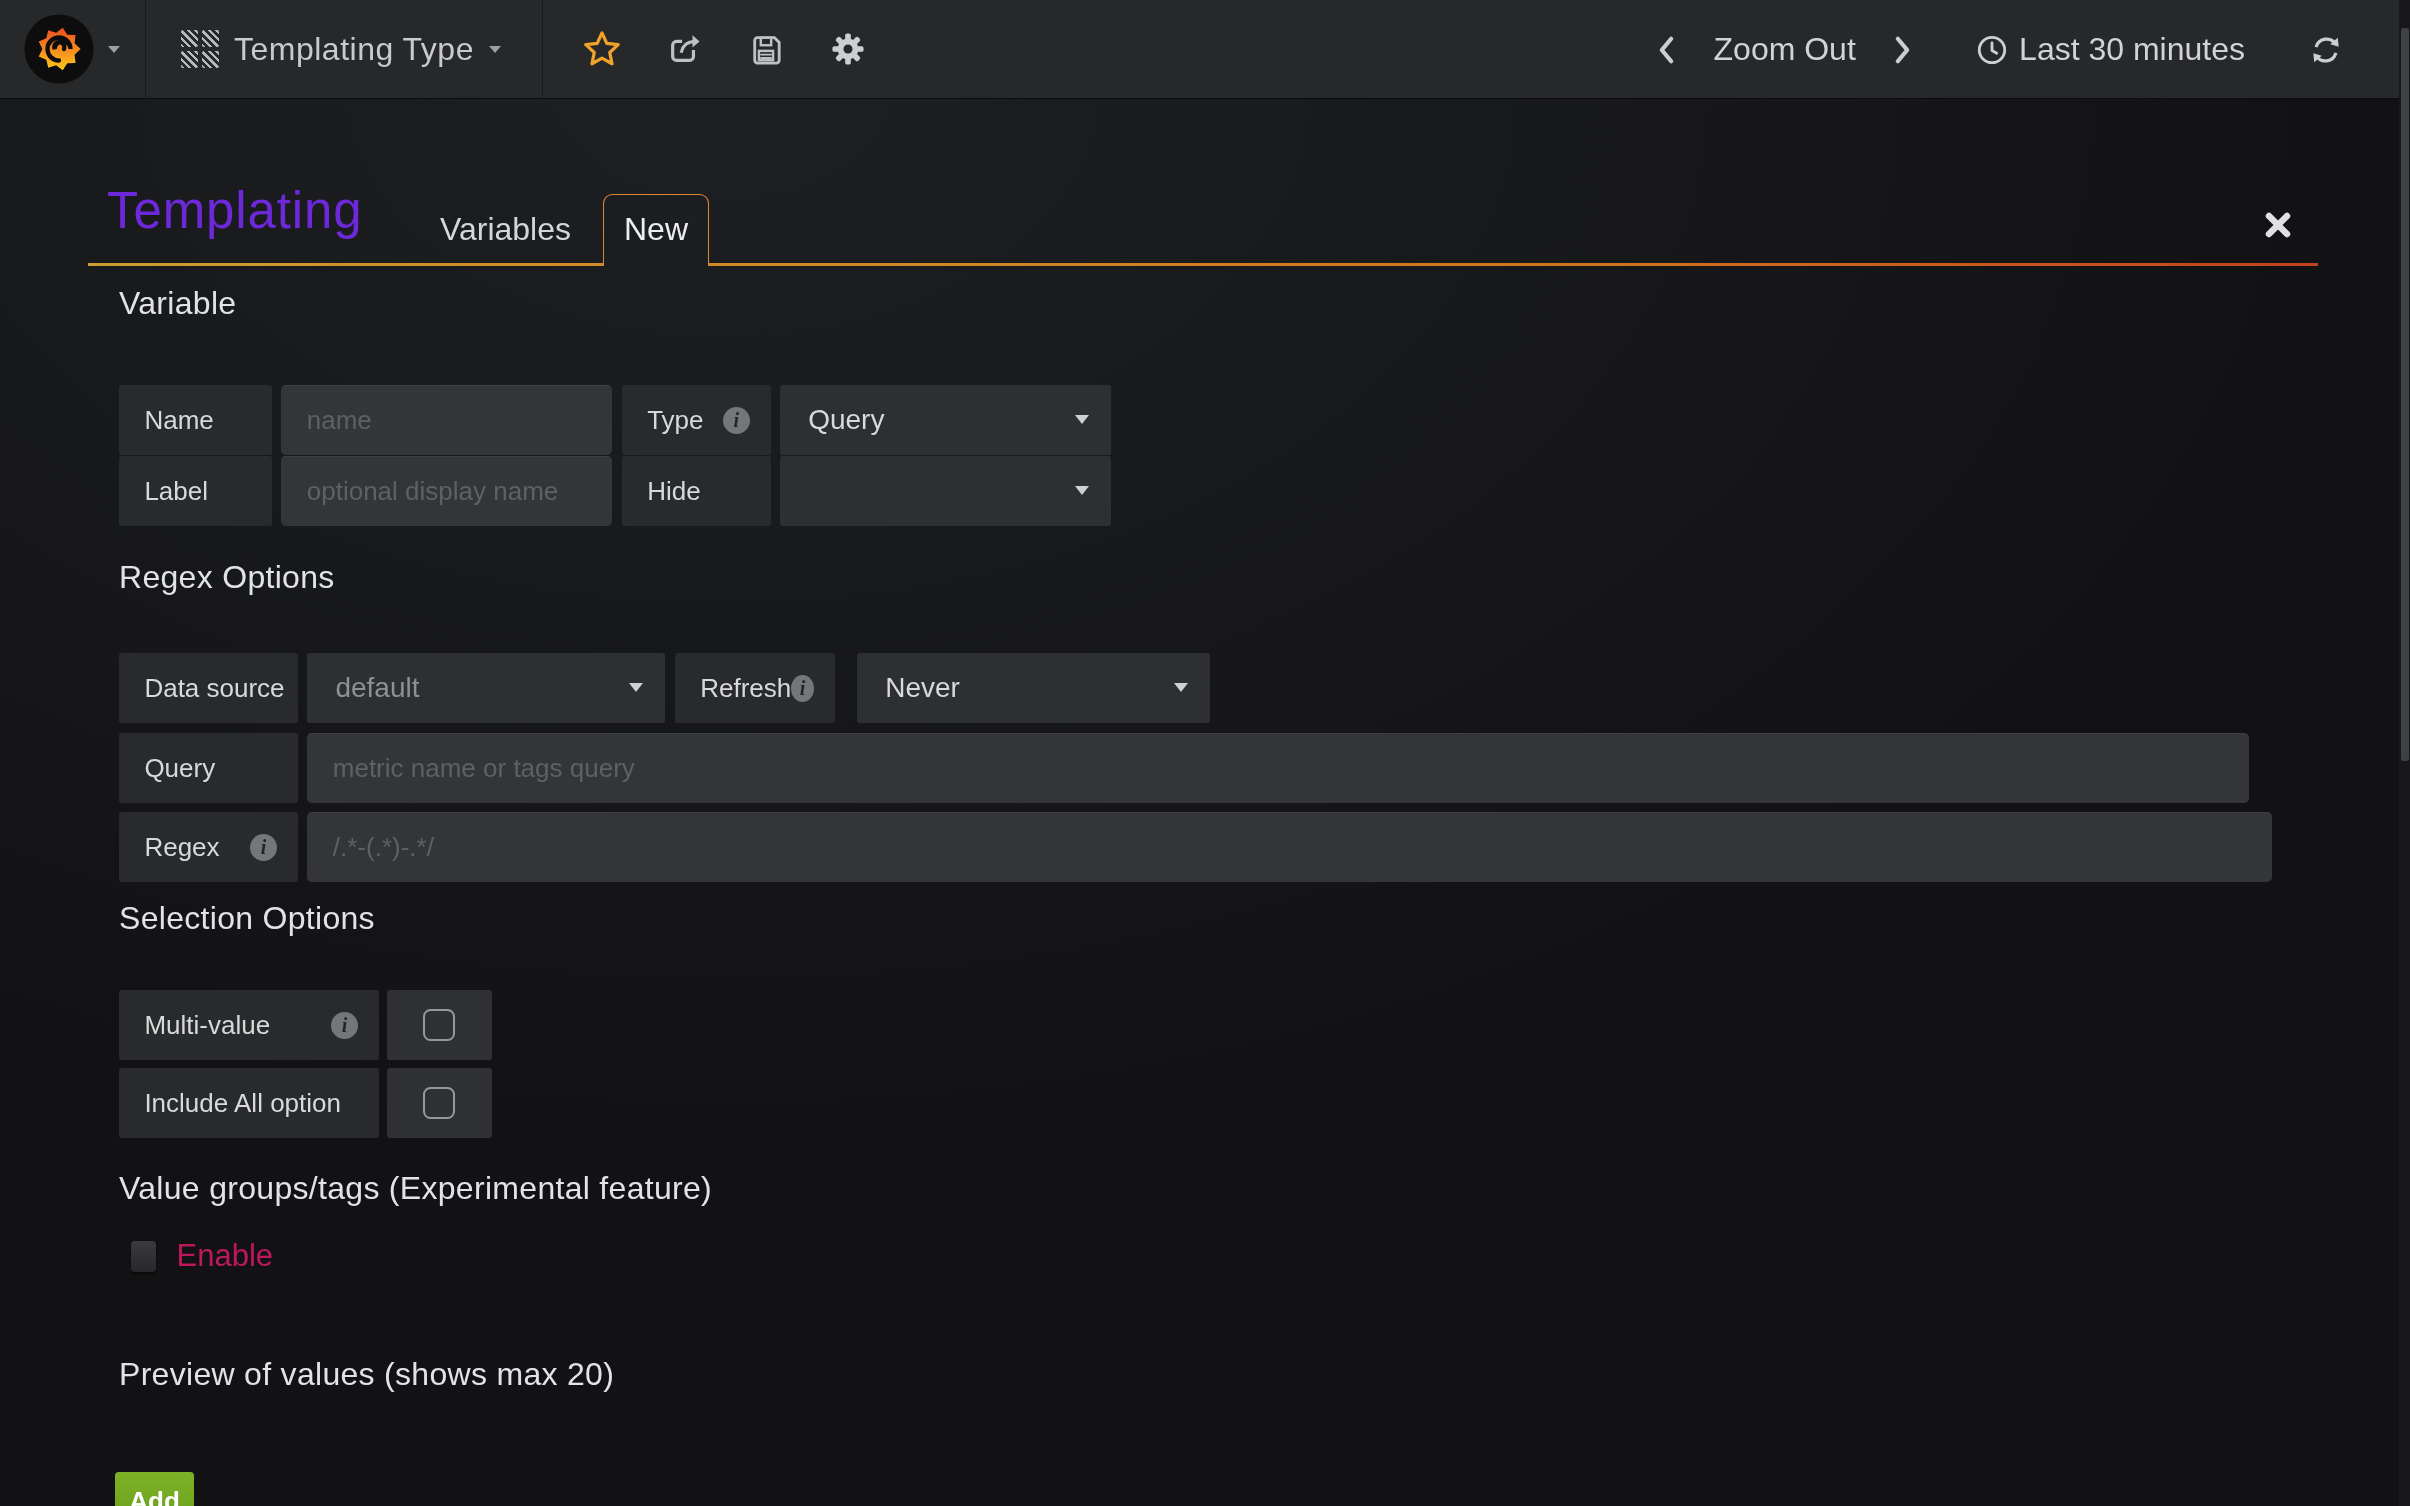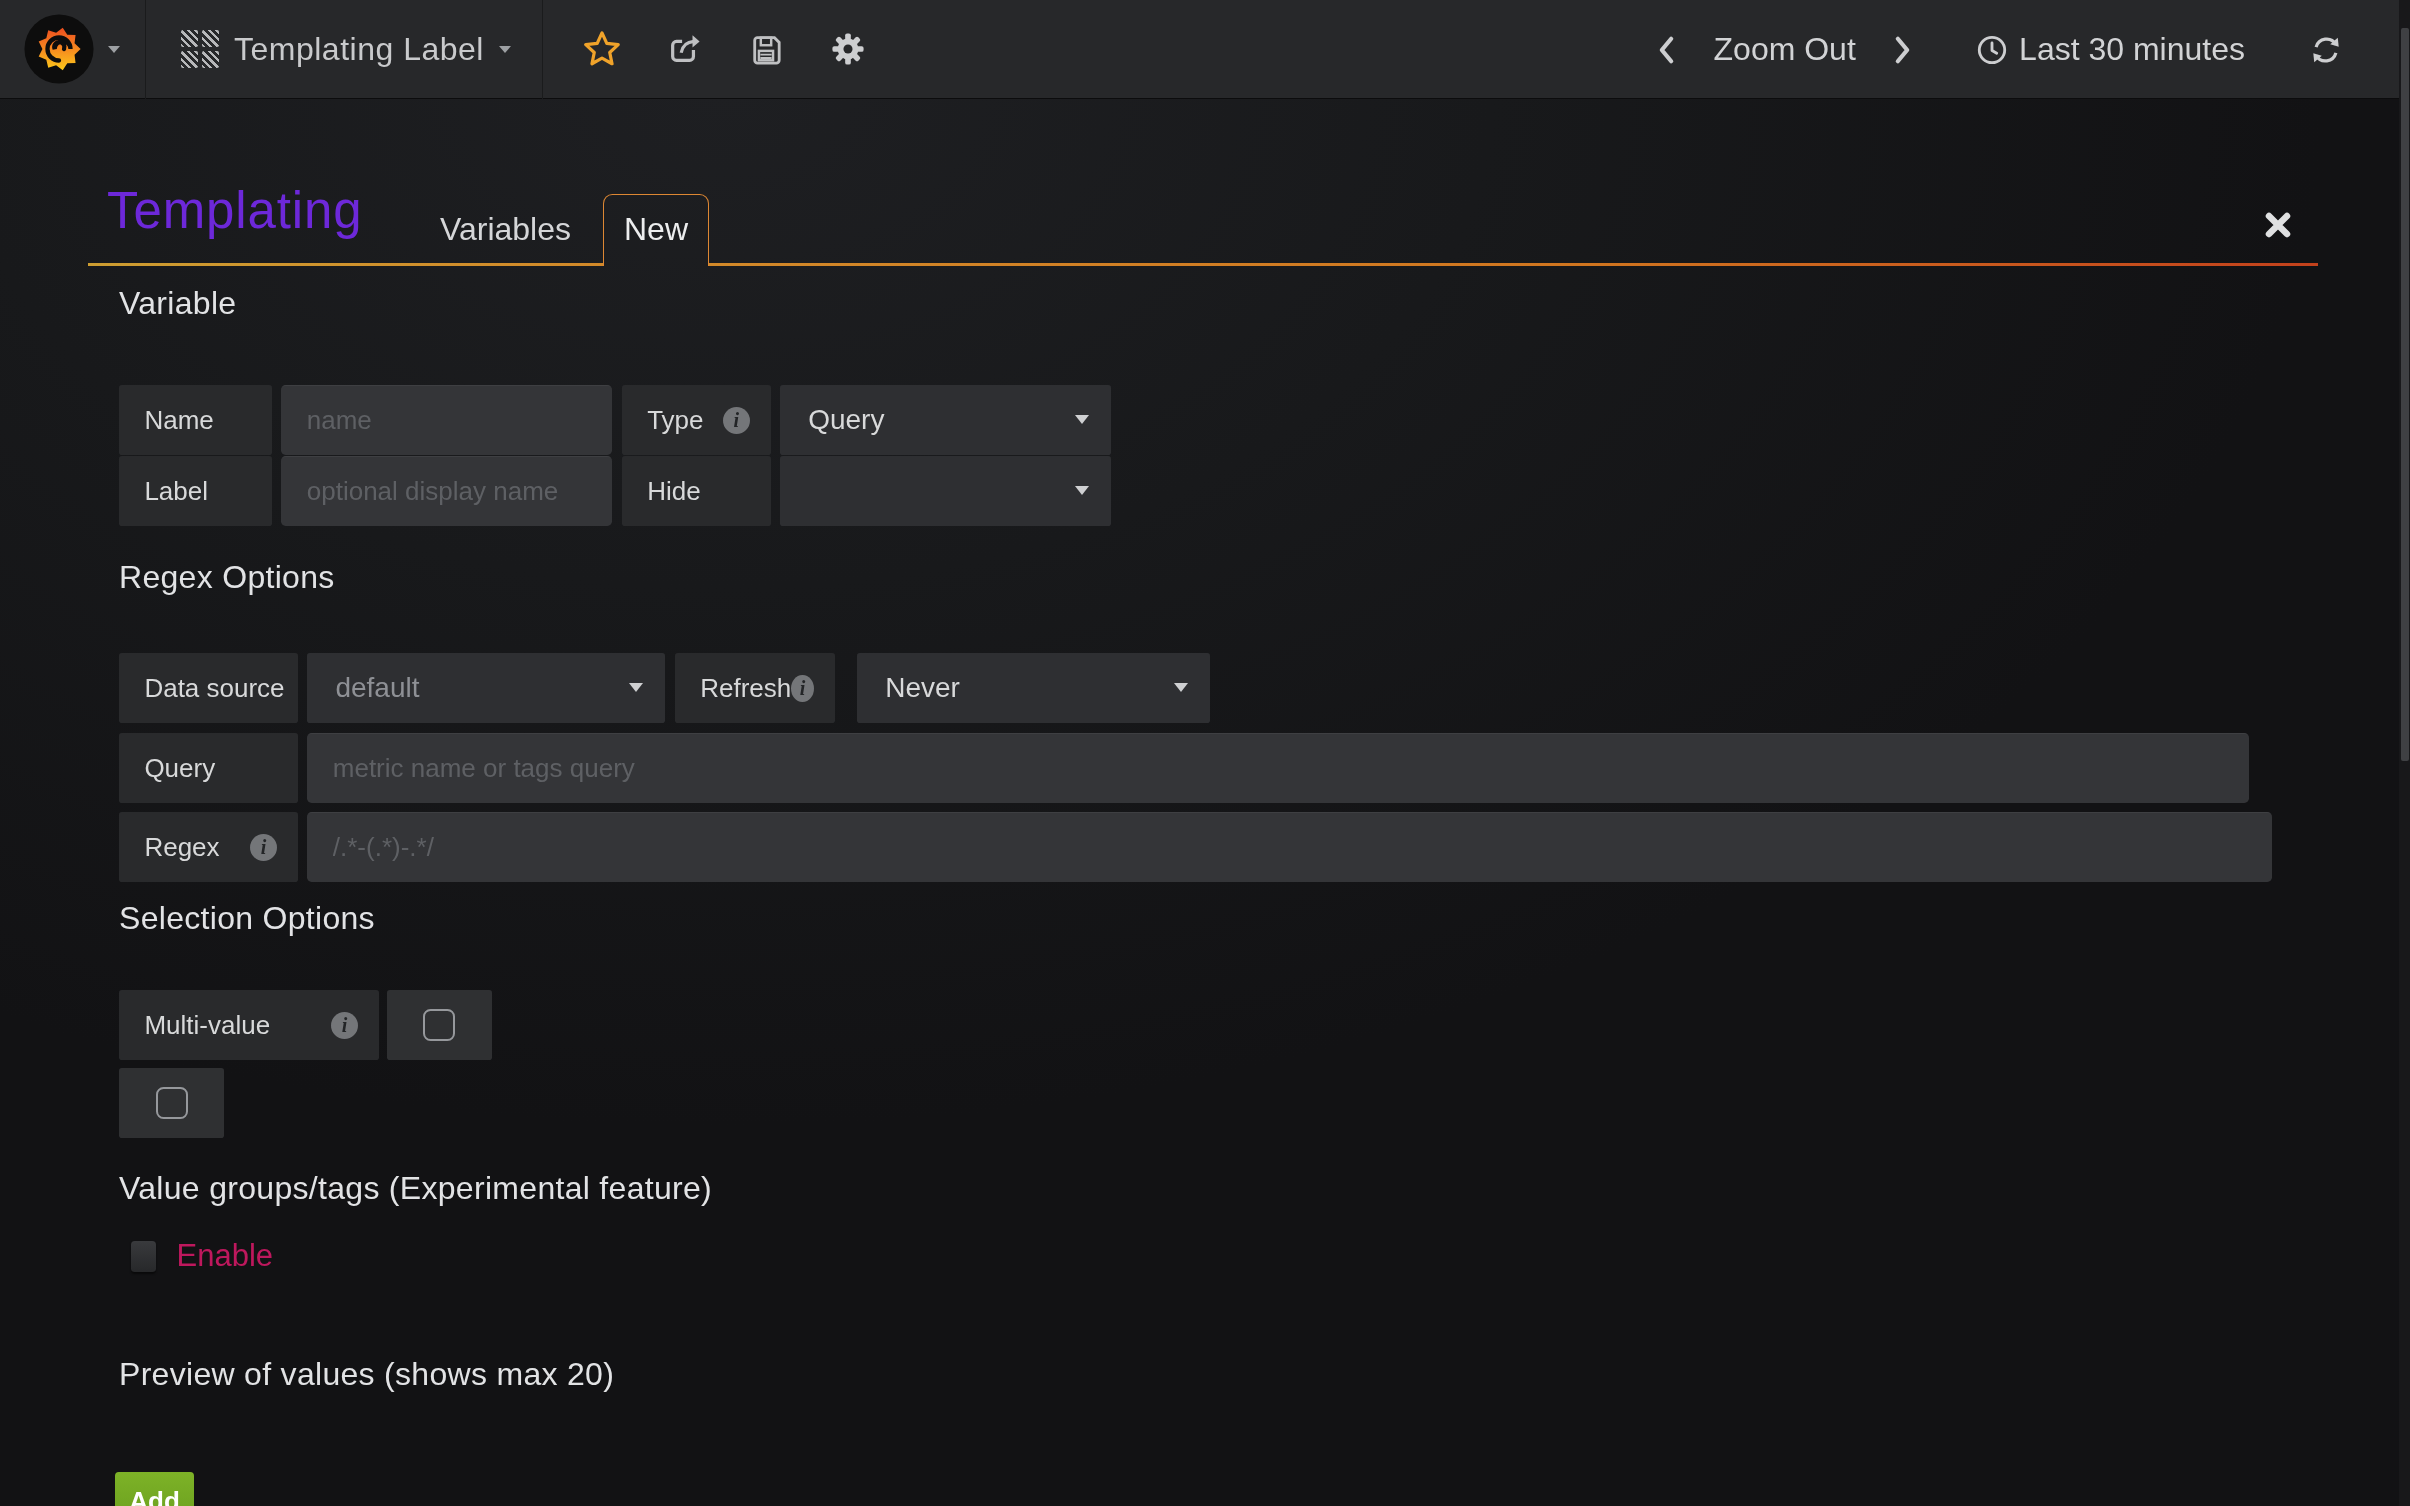--- a/index.html
+++ b/index.html
@@ -98,21 +98,21 @@
     </div>
   </div>
 
   <div class="nav-sec dash-sec">
     <div class="grid-icon">
         <div></div>
         <div></div>
         <div></div>
         <div></div>
       </div>
-    <span class="dash-title">Templating Label</span>
+    <span class="dash-title">Templating Type</span>
     <div class="caret small"></div>
   </div>
 
   <div class="quick-icons">
     <div class="nav-btn">
       <svg width="38" height="36" viewBox="0 0 40 38">
         <polygon points="20,2 25.05,13.04 37.12,14.44 28.18,22.66 30.58,34.56 20,28.6 9.42,34.56 11.82,22.66 2.88,14.44 14.95,13.04" fill="none" stroke="#f0a32a" stroke-width="3.4" stroke-linejoin="round"></polygon>
       </svg>
     </div>
     <div class="nav-btn">
@@ -257,20 +257,21 @@
     <span>Multi-value</span>
       <span class="grow"></span>
     <span class="info-icon">i</span>
   </div>
   <div class="cell chk-cell" style="width:105px">
     <div class="checkbox"></div>
   </div>
 </div>
 
 <div class="frow" style="top:1034px; gap:7.5px">
+  <div class="cell lbl" style="width:260px">Include All option</div>
   <div class="cell chk-cell" style="width:105px">
     <div class="checkbox"></div>
   </div>
 </div>
 
 <div class="section-h" style="top:1170px">Value groups/tags (Experimental feature)</div>
 <div class="enable-row">
   <div class="small-checkbox"></div>
   <span class="enable-label">Enable</span>
 </div>

